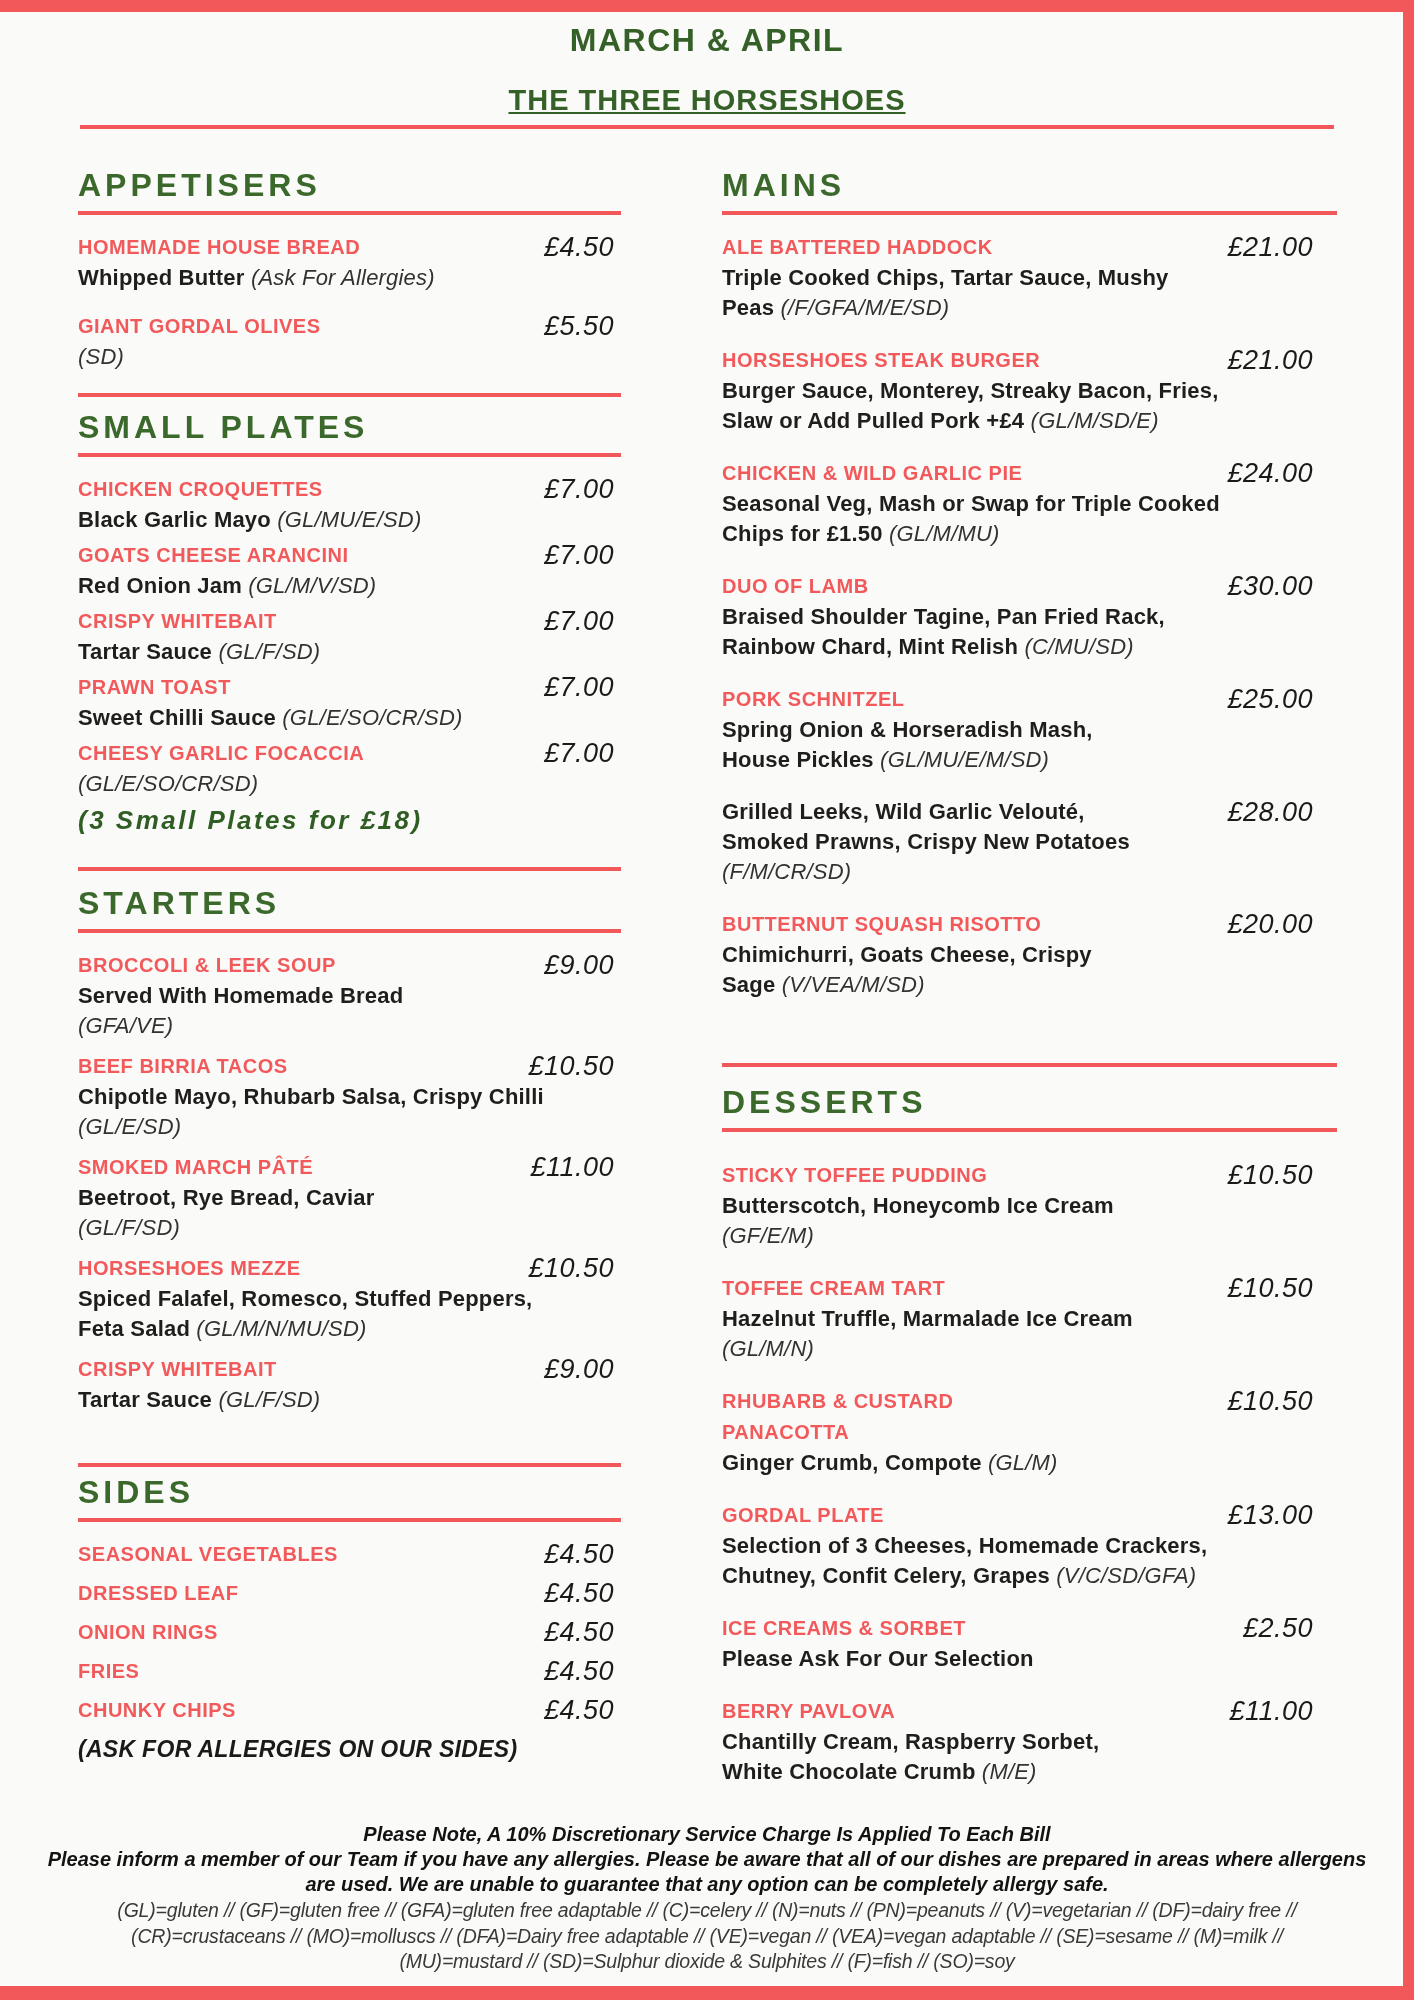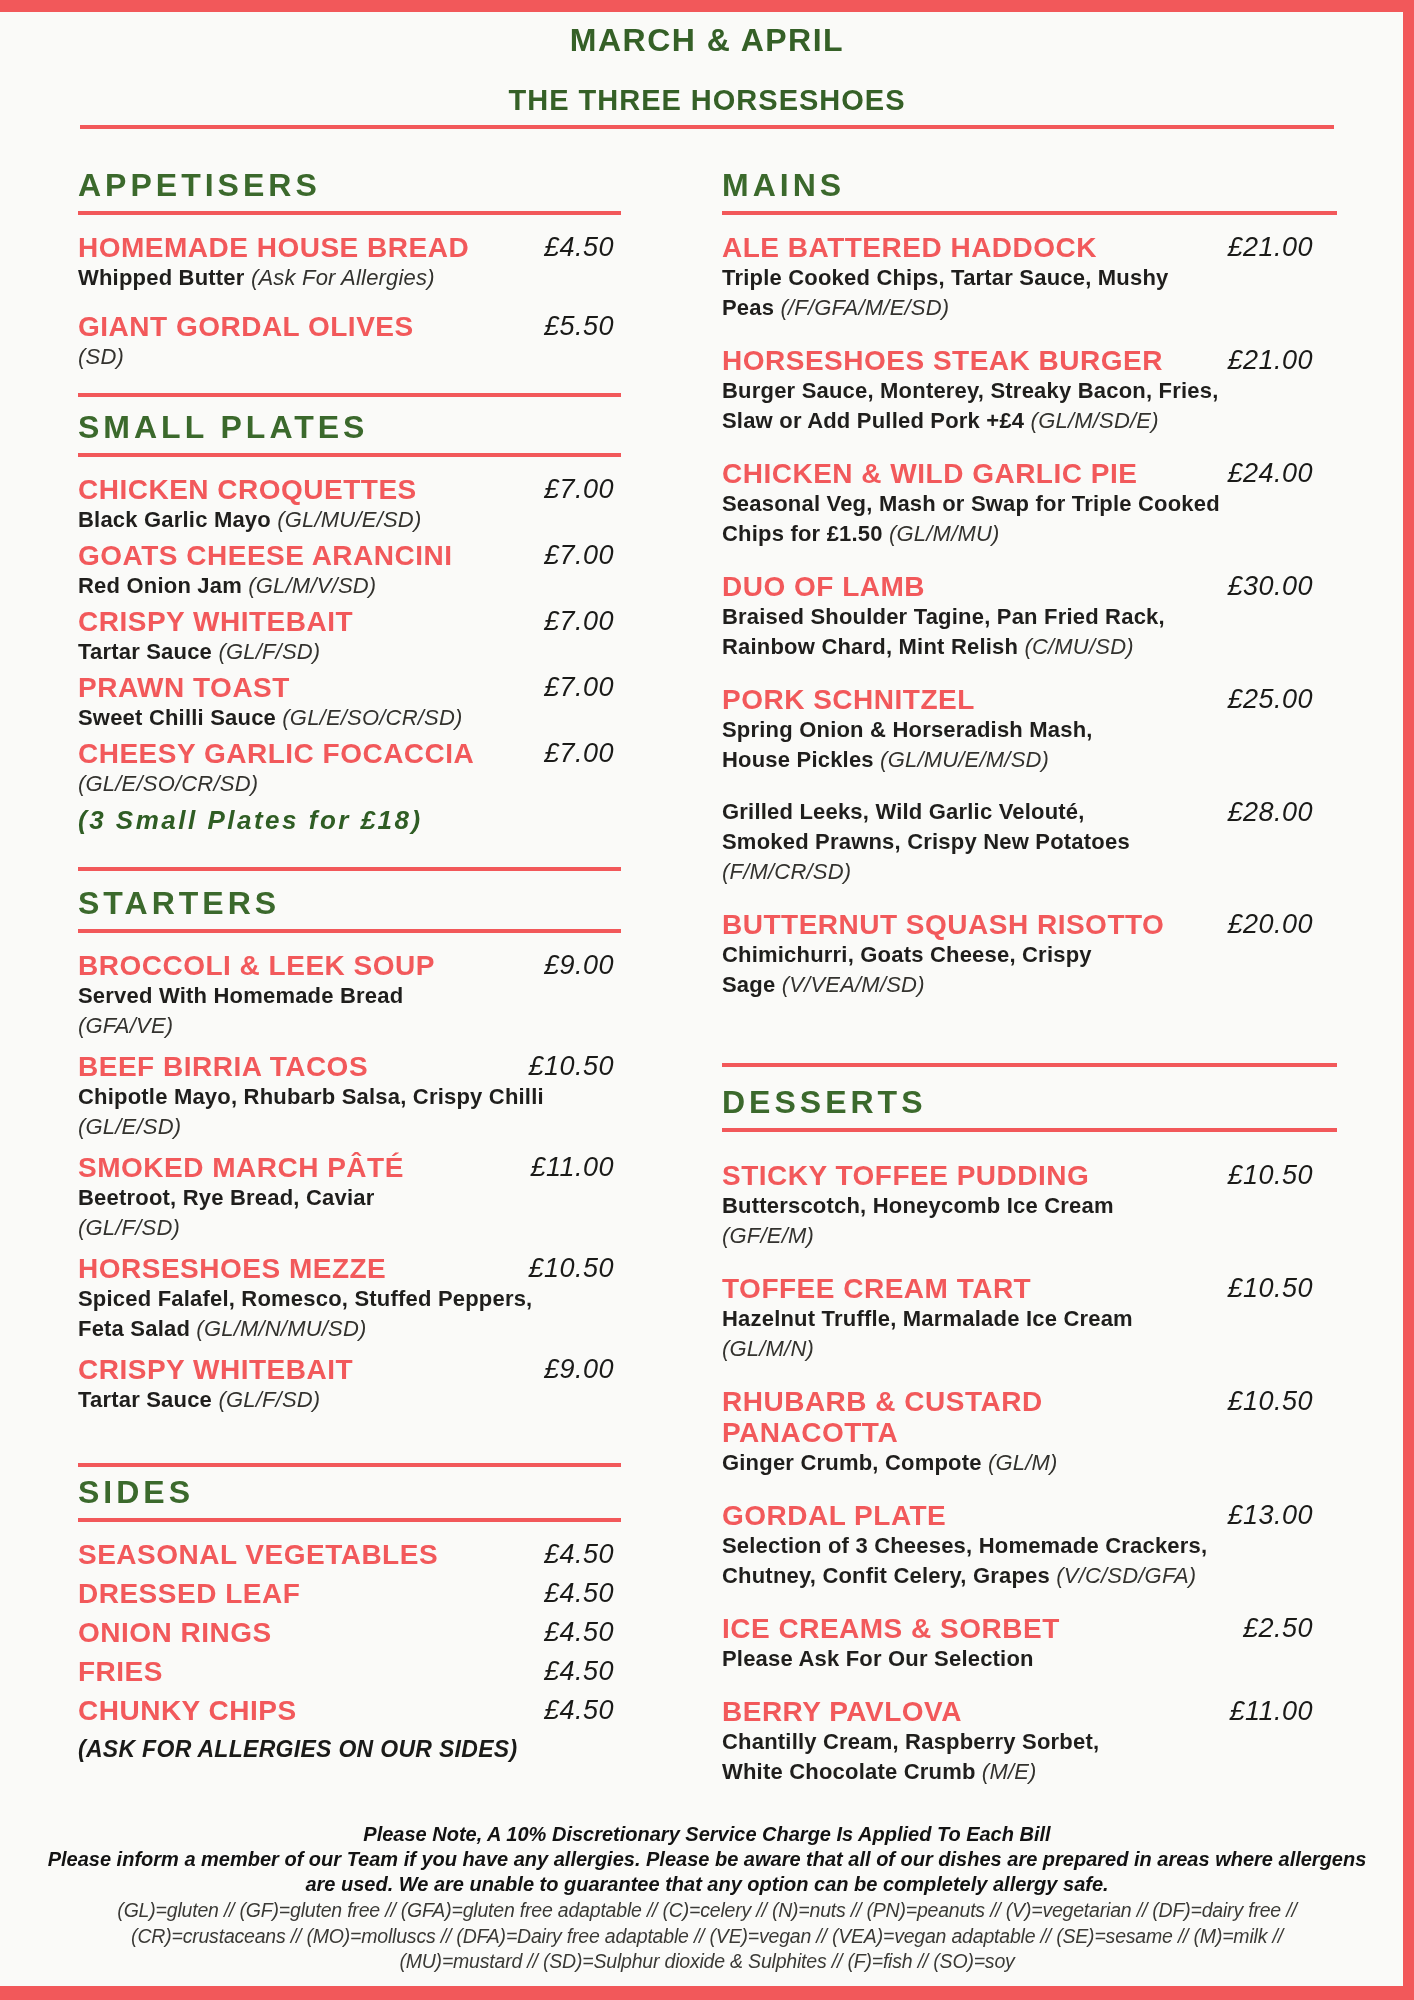--- a/index.html
+++ b/index.html
@@ -6,21 +6,21 @@
   .page{position:relative;width:1414px;height:2000px;background:#FAFAF8;overflow:hidden;
         font-family:"Liberation Sans",sans-serif;}
   .bar{position:absolute;background:#F2585A;}
   .bar-top{left:0;top:0;width:100%;height:12px;}
   .bar-bottom{left:0;bottom:0;width:100%;height:14px;}
   .bar-right{top:0;right:0;width:11px;height:100%;}
 
   .page-title{position:absolute;top:22px;left:0;width:100%;text-align:center;margin:0;
 _  font-size:40px;font-weight:800;letter-spacing:1.5px;color:#356027;}
   .page-subtitle{position:absolute;top:84px;left:0;width:100%;text-align:center;
-    font-size:29px;font-weight:800;letter-spacing:1px;color:#356027;}
+    font-size:29px;font-weight:800;letter-spacing:1px;color:#356027;text-decoration:underline;}
   .title-rule{position:absolute;top:125px;left:80px;width:1254px;height:4px;background:#F2585A;}
 
   .col{position:absolute;top:0;height:100%;}
   .col-left{left:78px;width:543px;}
   .col-right{left:722px;width:615px;}
 
   .sec{position:absolute;left:0;width:100%;}
   .sec-appetisers{top:168px;}
   .sec-small-plates{top:410px;}
   .sec-starters{top:886px;}
@@ -38,21 +38,21 @@
     color:#3B692C;margin:0 0 9px 0;}
   .sec-underline{height:4px;background:#F2585A;margin:0 0 17px 0;}
   .sec-desserts .sec-underline{margin-bottom:28px;}
 
   .item{position:relative;margin-bottom:22px;}
   .sec-appetisers .item{margin-bottom:18px;}
   .sec-small-plates .item{margin-bottom:5px;}
   .sec-starters .item{margin-bottom:10px;}
   .sec-sides .item{margin-bottom:8px;}
 
-  .name{font-size:28px;line-height:31px;font-weight:800;color:#F2595B;
+  .name{font-size:20px;line-height:31px;font-weight:800;color:#F2595B;
     letter-spacing:.5px;padding-right:112px;}
   .price{position:absolute;top:0;right:7px;font-size:27px;line-height:31px;
     font-style:italic;font-weight:400;color:#1A1A18;letter-spacing:.5px;}
   .col-right .price{right:24px;}
   .desc-line{font-size:22px;line-height:30px;color:#1F1E1C;letter-spacing:.2px;}
   .seg-bi{font-weight:700;}
   .seg-b{font-weight:700;}
   .seg-i{font-style:italic;font-weight:400;color:#33322E;}
 
   .note{margin-top:2px;}

